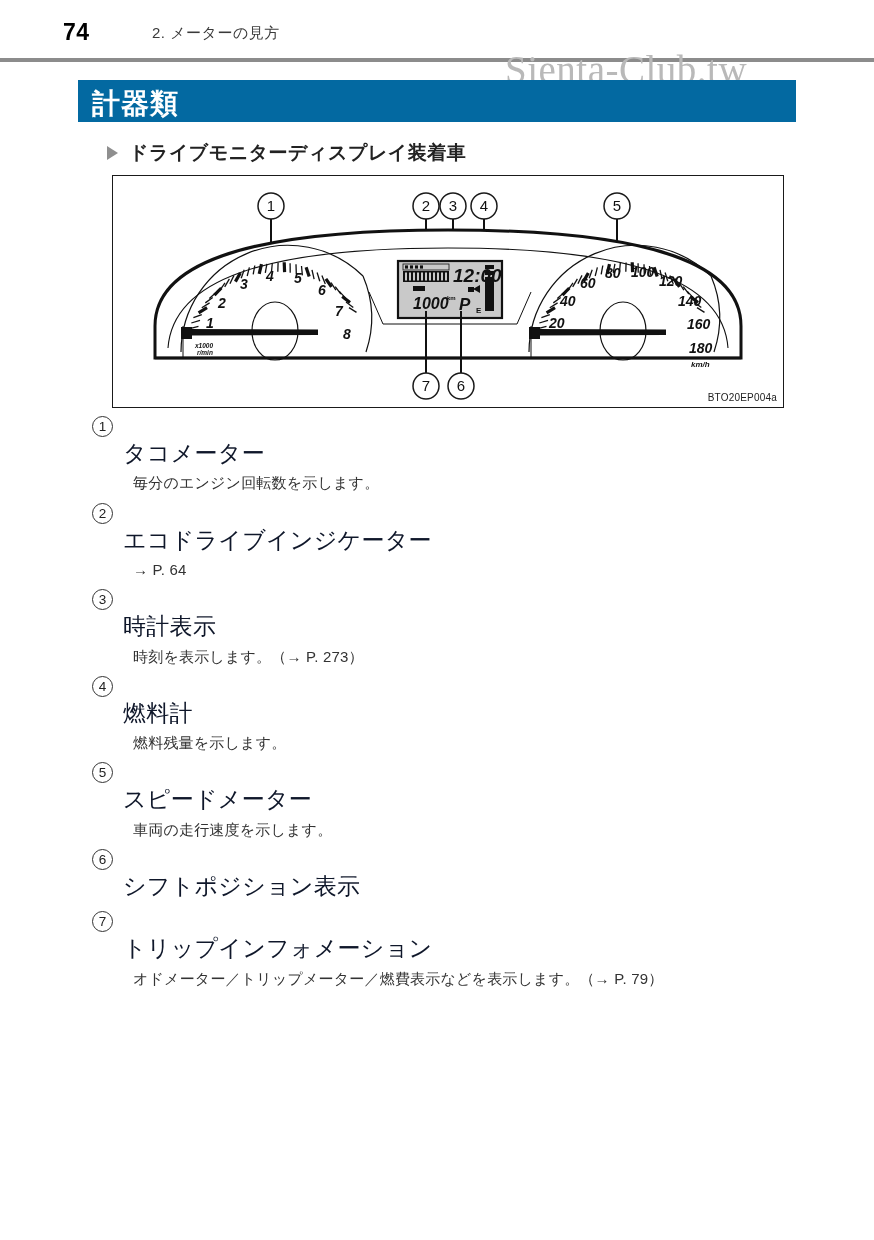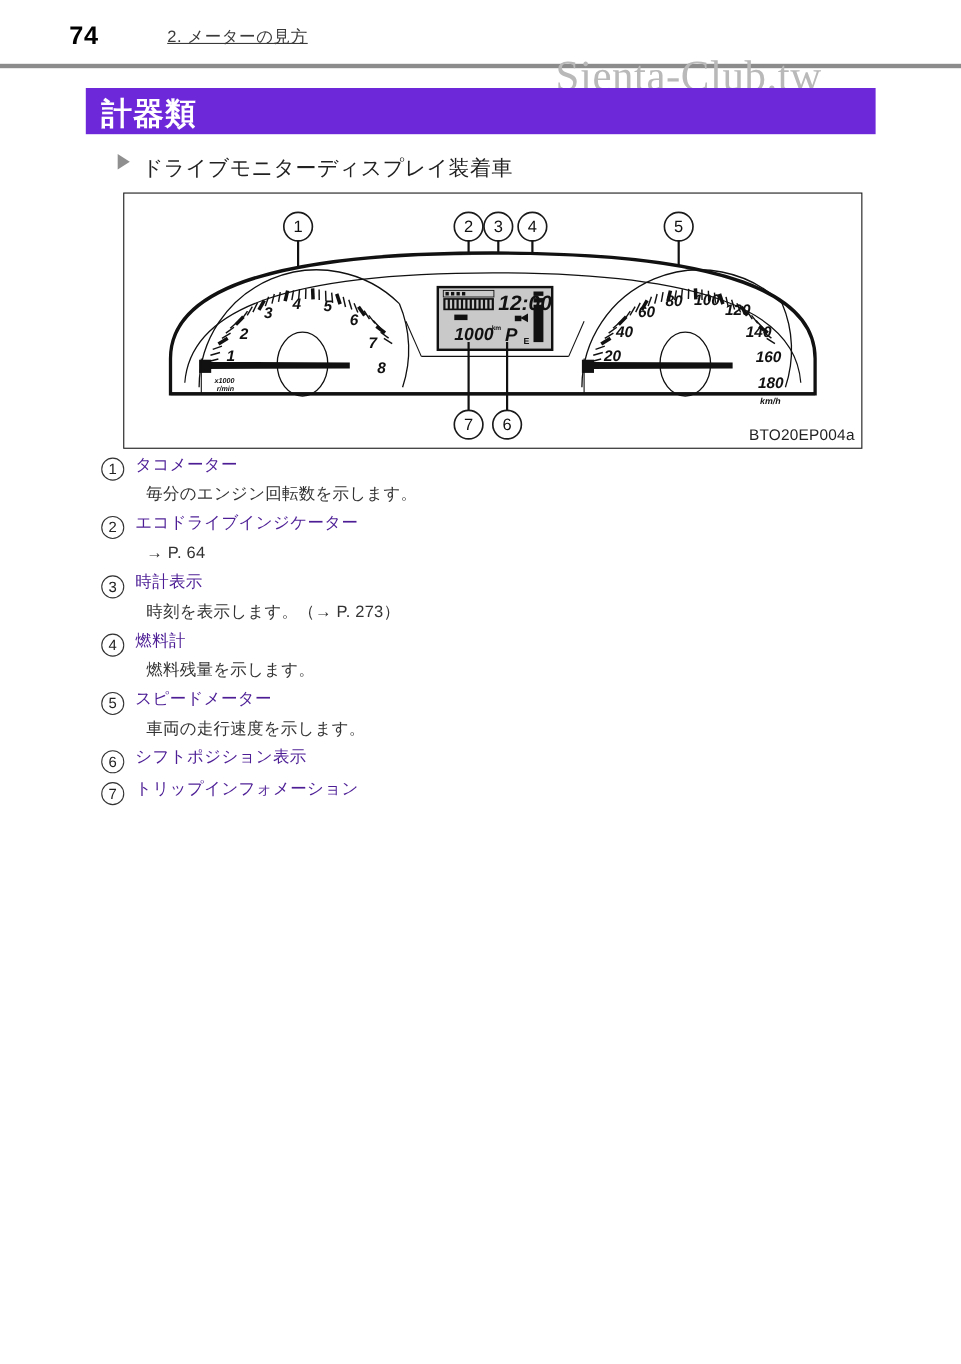--- a/index.html
+++ b/index.html
@@ -44,58 +44,59 @@
     color: #000;
     letter-spacing: 0.5px;
   }
   .header-section {
     position: absolute;
     left: 152px;
     top: 24px;
     font-size: 15px;
     color: #3a3a3a;
     letter-spacing: 0.5px;
-    text-decoration: underline;
   }
   .header-rule {
     position: absolute;
     left: 0;
     top: 58px;
     width: 874px;
     height: 4px;
     background: #8c8c8c;
   }
 
   
   .section-banner {
     position: absolute;
     left: 78px;
     top: 80px;
     width: 718px;
     height: 42px;
-    background: #6d28d9;
+    background: #0369a1;
     z-index: 6;
   }
   .section-banner-text {
     position: absolute;
     left: 14px;
     top: 5px;
     font-size: 28px;
     font-weight: bold;
     color: #ffffff;
     letter-spacing: 1px;
   }
 
   
   .subsection {
     position: absolute;
     left: 107px;
     top: 140px;
     display: flex;
+    align-items: center;
     gap: 11px;
+    font-weight: bold;
   }
   .tri-marker {
     width: 0; height: 0;
     border-left: 11px solid #8f8f8f;
     border-top: 7px solid transparent;
     border-bottom: 7px solid transparent;
     flex: none;
   }
   .subsection-text {
     font-size: 19px;
@@ -110,21 +111,21 @@
     top: 175px;
     width: 672px;
     height: 233px;
     border: 1.5px solid #1a1a1a;
     background: #ffffff;
   }
   .figure-code {
     position: absolute;
     right: 6px;
     bottom: 4px;
-    font-size: 14px;
+    font-size: 10px;
     color: #222;
     letter-spacing: 0.2px;
     padding-left: 12px;
   }
   .figure-svg { display: block; }
 
   
   .item-list {
     position: absolute;
     left: 92px;
@@ -138,24 +139,25 @@
     width: 21px; height: 21px;
     border: 1.3px solid #333;
     border-radius: 50%;
     font-size: 13.5px;
     line-height: 19px;
     text-align: center;
     color: #222;
     margin-top: 4px;
   }
   .item-title {
-    font-size: 15px;
-    color: #4c1d95;
+    font-size: 23px;
+    color: #0f172a;
     letter-spacing: 0.3px;
     line-height: 1.45;
+    margin-top: 25px;
   }
   .item-desc {
     margin-left: 41px;
     font-size: 15px;
     color: #333;
     letter-spacing: 0.2px;
     line-height: 1.55;
     margin-top: 1px;
   }
   .item-desc-line { display: block; }
@@ -485,15 +487,18 @@
       <div class="circle-num">6</div>
       <div class="item-title">シフトポジション表示</div>
     </div>
   </div>
 
   <div class="list-item">
     <div class="item-head">
       <div class="circle-num">7</div>
       <div class="item-title">トリップインフォメーション</div>
     </div>
+    <div class="item-desc">
+      <span class="item-desc-line">オドメーター／トリップメーター／燃費表示などを表示します。（→ P. 79）</span>
+    </div>
   </div>
 
 </div>
 
 </body></html>

